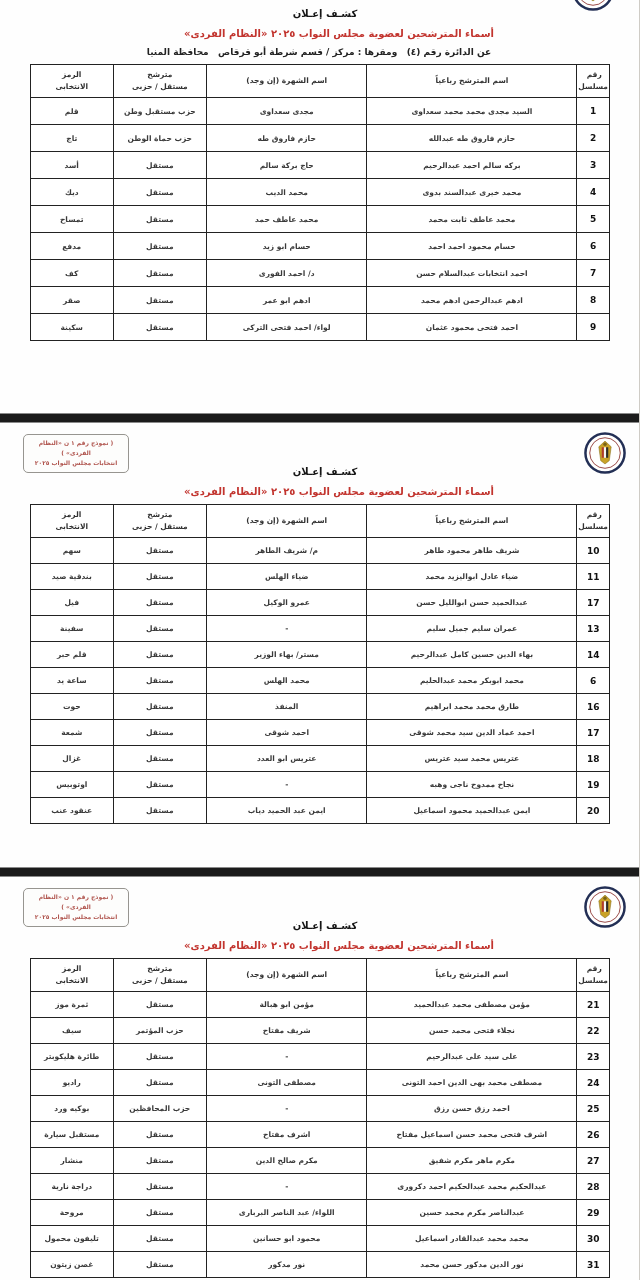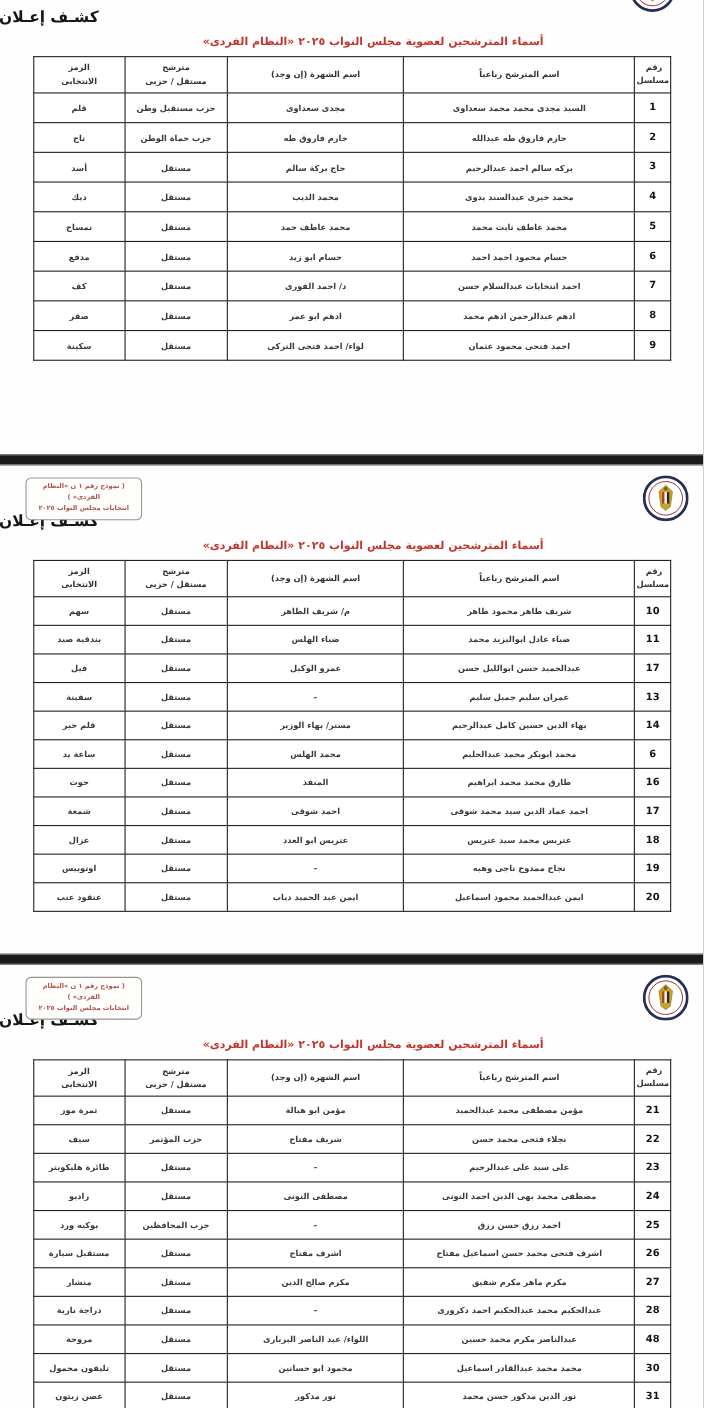--- a/index.html
+++ b/index.html
@@ -14,22 +14,23 @@
   .page-2{top:424px;height:442px;}
   .page-3{top:878px;height:402px;}
   .separator{
     position:absolute;left:0;right:0;height:8px;background:#1b1b1b;
     border-top:1px solid #8a8a8a;border-bottom:1px solid #8a8a8a;
   }
   .sep-1{top:413px;}
   .sep-2{top:867px;}
 
   .page-title{
-    margin:0;text-align:left;font-size:14px;font-weight:bold;color:#151515;
+    margin:0;text-align:center;font-size:10px;font-weight:bold;color:#151515;
     letter-spacing:1px;
+    padding-left:12px;
   }
   .page-1 .page-title{padding-top:8px;}
   .page-2 .page-title,.page-3 .page-title{padding-top:42px;}
   .page-subtitle{
     margin:9px 0 0;text-align:center;font-size:10px;font-weight:bold;color:#c2342e;padding-left:40px;
   }
   .district-line{
     margin:8px 0 0;text-align:center;font-size:9px;font-weight:bold;color:#222;
   }
 
@@ -71,20 +72,21 @@
         <circle cx="22" cy="22" r="16" fill="#ffffff" stroke="#8a2f2b" stroke-width="0.9"></circle>
         <path d="M22 9.5 L28.5 15.5 L26.5 30 L22 33.5 L17.5 30 L15.5 15.5 Z" fill="#c9a227" stroke="#7a6316" stroke-width="0.5"></path>
         <rect x="18.6" y="16" width="2.2" height="11" fill="#b03a2e"></rect>
         <rect x="20.9" y="16" width="2.2" height="11" fill="#f5f5f5"></rect>
         <rect x="23.2" y="16" width="2.2" height="11" fill="#2b2b2b"></rect>
         <circle cx="22" cy="12.8" r="1.8" fill="#7a6316"></circle>
       </svg>
     </div>
     <h1 class="page-title">كشـف إعـلان</h1>
     <h2 class="page-subtitle">أسماء المترشحين لعضوية مجلس النواب ٢٠٢٥ «النظام الفردى»</h2>
+    <div class="district-line">عن الدائرة رقم (٤)&nbsp;&nbsp; ومقرها : مركز / قسم شرطة أبو قرقاص&nbsp;&nbsp; محافظة المنيا</div>
     <table class="cand">
         <thead>
           <tr>
             <th style="width: 5%;">رقم
 مسلسل</th>
             <th style="width: 37%;">اسم المترشح رباعياً</th>
             <th style="width: 28%;">اسم الشهرة (إن وجد)</th>
             <th style="width: 16%;">مترشح
 مستقل / حزبى</th>
             <th style="width: 14%;">الرمز
@@ -358,21 +360,21 @@
             <td class="cell-symbol">منشار</td>
           </tr>
           <tr>
             <td class="cell-serial">28</td>
             <td class="cell-name">عبدالحكيم محمد عبدالحكيم احمد دكرورى</td>
             <td class="cell-alias">-</td>
             <td class="cell-affiliation">مستقل</td>
             <td class="cell-symbol">دراجة نارية</td>
           </tr>
           <tr>
-            <td class="cell-serial">48</td>
+            <td class="cell-serial">29</td>
             <td class="cell-name">عبدالناصر مكرم محمد حسين</td>
             <td class="cell-alias">اللواء/ عبد الناصر البربارى</td>
             <td class="cell-affiliation">مستقل</td>
             <td class="cell-symbol">مروحة</td>
           </tr>
           <tr>
             <td class="cell-serial">30</td>
             <td class="cell-name">محمد محمد عبدالقادر اسماعيل</td>
             <td class="cell-alias">محمود ابو حسانين</td>
             <td class="cell-affiliation">مستقل</td>

